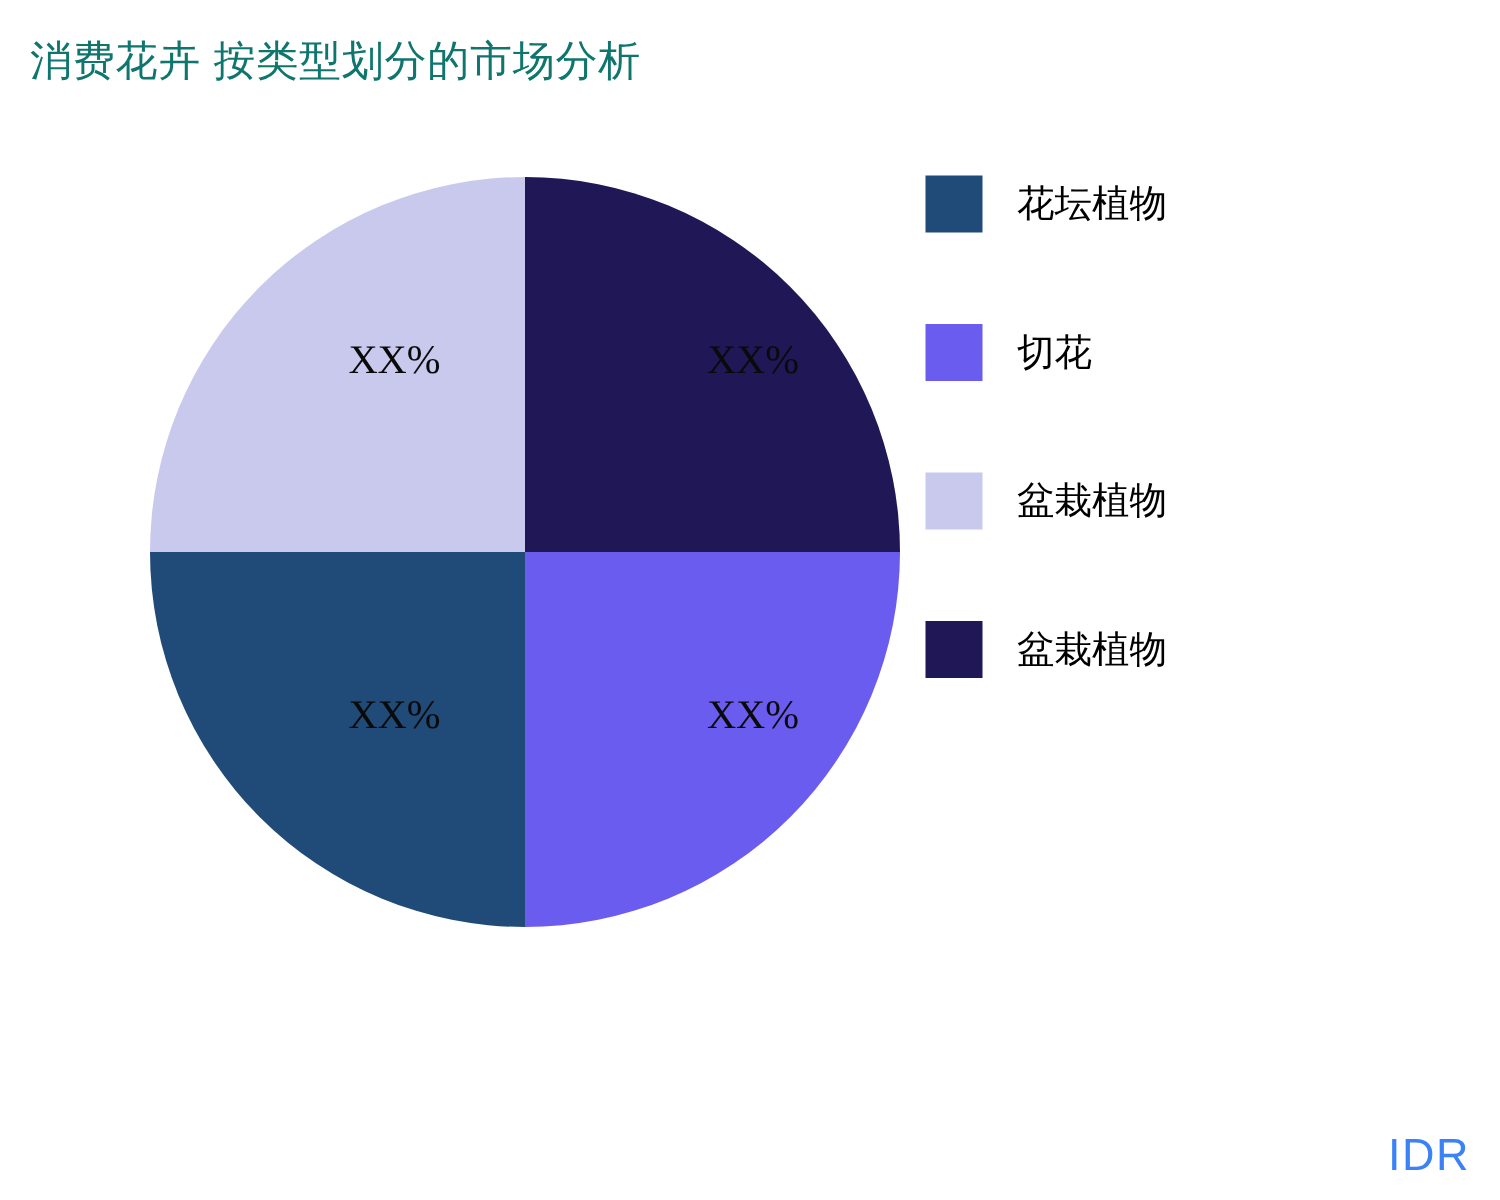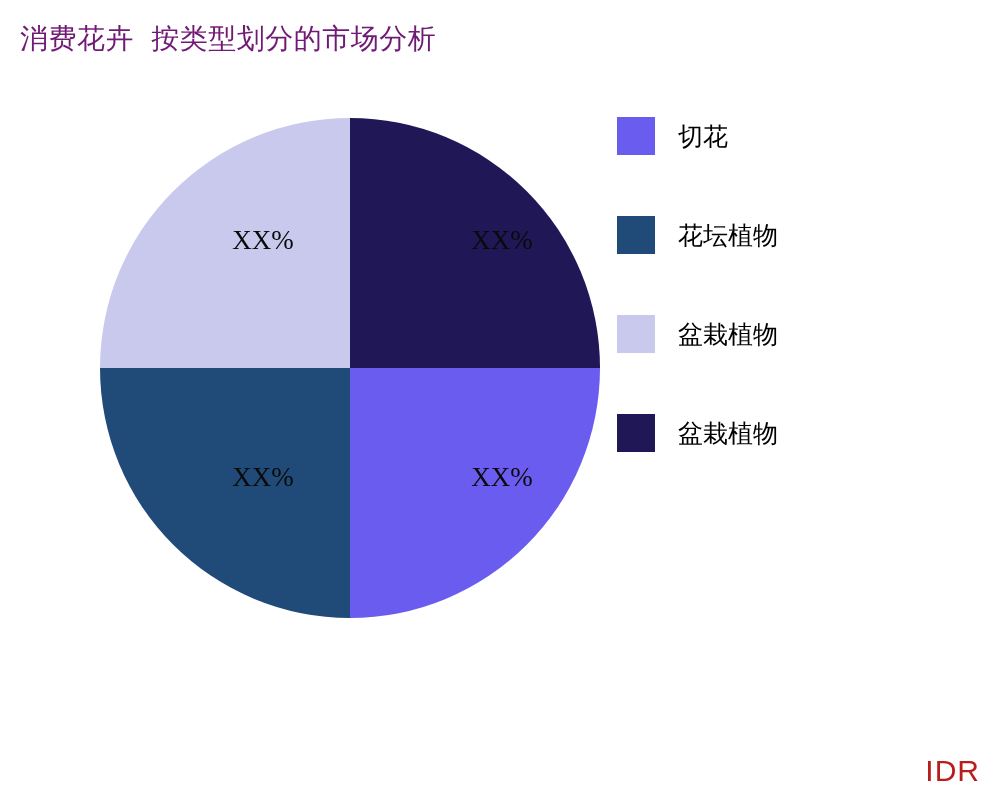--- a/index.html
+++ b/index.html
@@ -90,50 +90,50 @@
     font-size: 30px;
     color: #2E5B84;
     letter-spacing: 1px;
   }
 </style>
 </head>
 <body>
 
 <div id="canvas" style="background: rgb(255, 255, 255);">
 
-  <div id="chart-title" style="color: #701a75; font-family: Liberation Mono, monospace;">消费花卉 按类型划分的市场分析</div>
+  <div id="chart-title" style="color: #0f766e;">消费花卉 按类型划分的市场分析</div>
 
   <div id="pie-wrap">
     <svg id="pie-svg" viewBox="0 0 500 500">
       <path id="slice-top-right" d="M250,250 L250,0 A250,250 0 0,1 500,250 Z" fill="#201757"></path>
       <path id="slice-bottom-right" d="M250,250 L500,250 A250,250 0 0,1 250,500 Z" fill="#6B5CF0"></path>
       <path id="slice-bottom-left" d="M250,250 L250,500 A250,250 0 0,1 0,250 Z" fill="#204A77"></path>
       <path id="slice-top-left" d="M250,250 L0,250 A250,250 0 0,1 250,0 Z" fill="#C9C9EE"></path>
     </svg>
 
     <div class="slice-label" style="left:163px; top:122px;">XX%</div>
     <div class="slice-label" style="left:402px; top:122px;">XX%</div>
     <div class="slice-label" style="left:163px; top:359px;">XX%</div>
     <div class="slice-label" style="left:402px; top:359px;">XX%</div>
   </div>
 
   <div id="legend">
     <div class="legend-item">
+      <span class="legend-swatch" style="background: rgb(32, 74, 119);"></span>
+      <span class="legend-label">花坛植物</span>
+    </div>
+    <div class="legend-item">
       <span class="legend-swatch" style="background: rgb(107, 92, 240);"></span>
       <span class="legend-label">切花</span>
-    </div>
-    <div class="legend-item">
-      <span class="legend-swatch" style="background: rgb(32, 74, 119);"></span>
-      <span class="legend-label">花坛植物</span>
     </div>
     <div class="legend-item">
       <span class="legend-swatch" style="background: rgb(201, 201, 238);"></span>
       <span class="legend-label">盆栽植物</span>
     </div>
     <div class="legend-item">
       <span class="legend-swatch" style="background: rgb(32, 23, 87);"></span>
       <span class="legend-label">盆栽植物</span>
     </div>
   </div>
 
-  <div id="watermark" style="color: #b91c1c;">IDR</div>
+  <div id="watermark" style="color: #3b82f6;">IDR</div>
 
 </div>
 
 </body></html>

